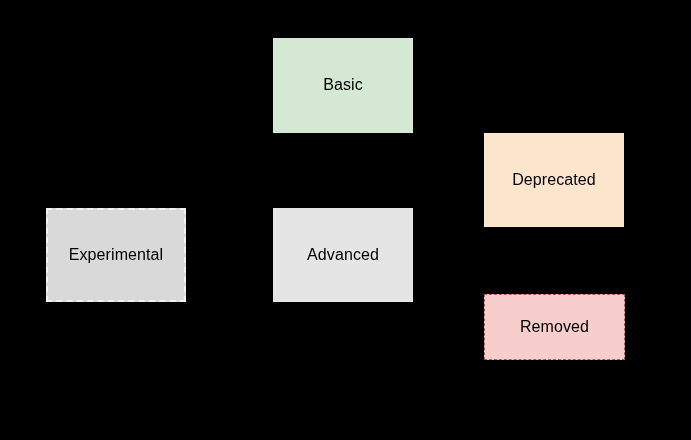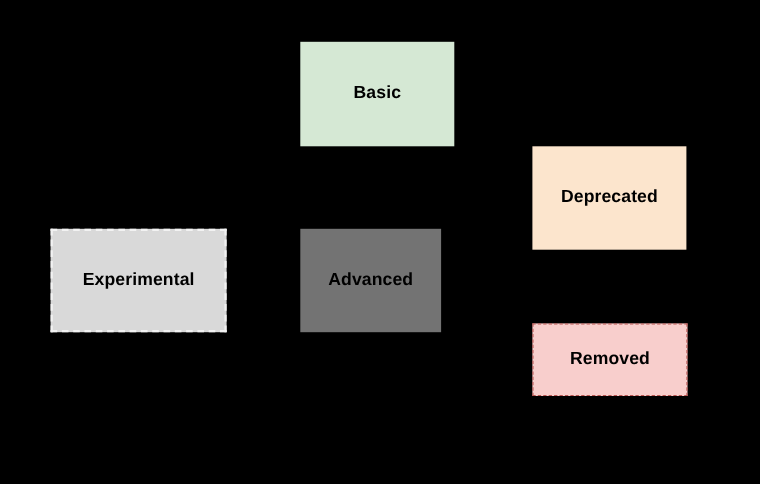--- a/index.html
+++ b/index.html
@@ -23,21 +23,21 @@
   .node {
     position: absolute;
     box-sizing: border-box;
     display: flex;
     align-items: center;
     justify-content: center;
     text-align: center;
     color: #000000;
     font-family: "Liberation Sans", sans-serif;
     font-size: 16px;
-    font-weight: bold;
+    font-weight: normal;
     line-height: 1.15;
     letter-spacing: 0.1px;
     -webkit-font-smoothing: antialiased;
   }
   .node-label {
     display: block;
     padding: 0 4px;
     white-space: nowrap;
   }
   
@@ -49,25 +49,25 @@
 </style>
 </head>
 <body style="background: rgb(0, 0, 0); width: 691px; height: 440px;">
 
 <div id="canvas" style="width: 691px; height: 440px; background: rgb(0, 0, 0);">
 
   <div class="node" id="node-basic" style="left: 273px; top: 38px; width: 140px; height: 95px; background: rgb(213, 232, 212); color: rgb(0, 0, 0); border: none;">
     <span class="node-label">Basic</span>
   </div>
 
-  <div class="node" id="node-experimental" style="left: 46px; top: 208px; width: 160px; height: 94px; background: rgb(217, 217, 217); color: rgb(0, 0, 0); border: 2px dashed rgb(242, 242, 242);">
+  <div class="node" id="node-experimental" style="left: 46px; top: 208px; width: 140px; height: 94px; background: rgb(217, 217, 217); color: rgb(0, 0, 0); border: 2px dashed rgb(242, 242, 242);">
     <span class="node-label">Experimental</span>
   </div>
 
-  <div class="node" id="node-advanced" style="left: 273px; top: 208px; width: 128px; height: 94px; background: #737373; color: rgb(0, 0, 0); border: none;">
+  <div class="node" id="node-advanced" style="left: 273px; top: 208px; width: 140px; height: 94px; background: #e5e5e5; color: rgb(0, 0, 0); border: none;">
     <span class="node-label">Advanced</span>
   </div>
 
   <div class="node" id="node-deprecated" style="left: 484px; top: 133px; width: 140px; height: 94px; background: rgb(252, 229, 205); color: rgb(0, 0, 0); border: none;">
     <span class="node-label">Deprecated</span>
   </div>
 
   <div class="node" id="node-removed" style="left: 484px; top: 294px; width: 141px; height: 66px; background: rgb(248, 206, 204); color: rgb(0, 0, 0); border: 1.5px dashed rgb(184, 84, 80);">
     <span class="node-label">Removed</span>
   </div>

